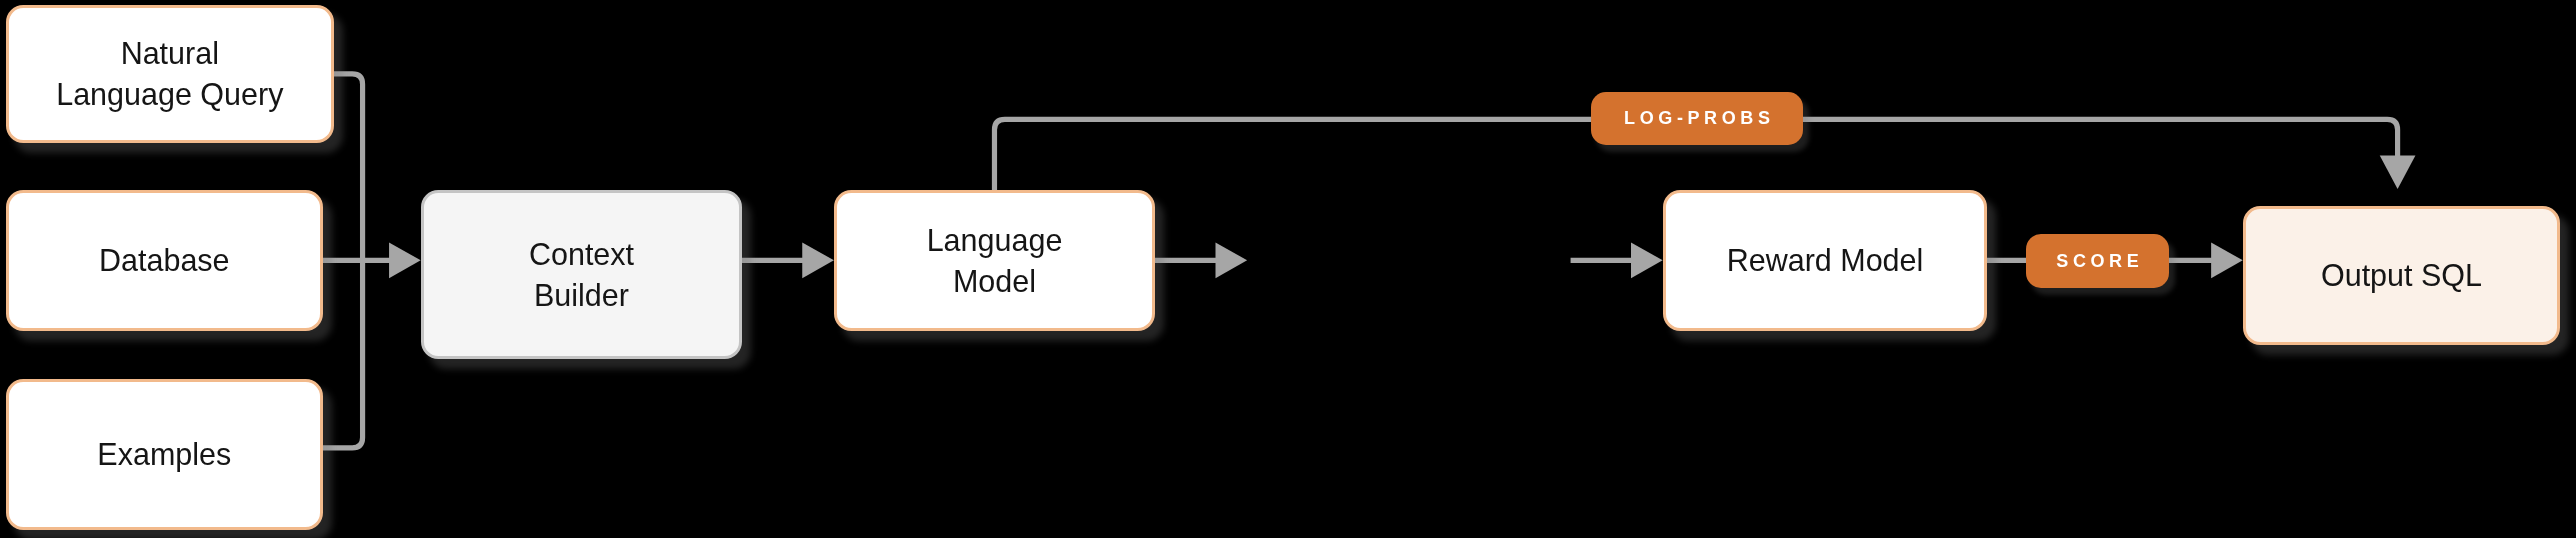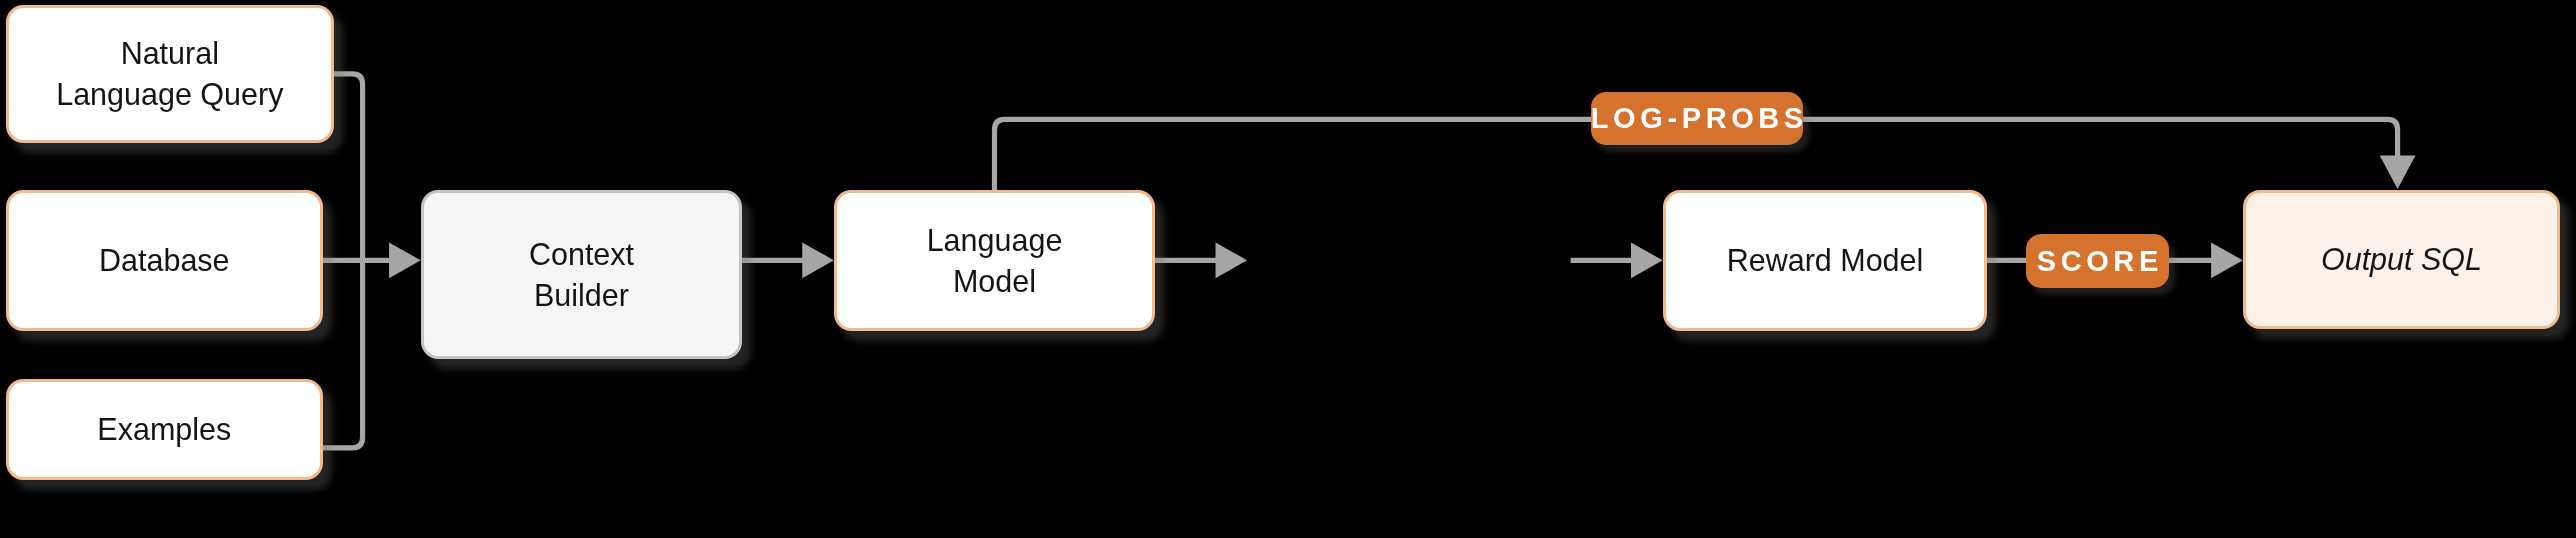--- a/index.html
+++ b/index.html
@@ -63,35 +63,35 @@
     box-sizing: border-box;
     border-radius: 15px;
     background: var(--badge, #D4722E);
     display: flex;
     align-items: center;
     justify-content: center;
     box-shadow: 5.8px 7px 5.8px rgba(120,120,120,0.25);
   }
   .badge .badge-label {
     color: #FFFFFF;
-    font-size: 29px;
+    font-size: 18px;
     font-weight: bold;
     letter-spacing: 4.6px;
     text-indent: 4.6px;
     white-space: nowrap;
   }
   
   #n-nlq  { left: 5.8px;   top: 4.6px;   width: 328px; height: 138px; }
   #n-db   { left: 5.8px;   top: 190px; width: 317px; height: 141px; }
-  #n-ex   { left: 5.8px;   top: 379px; width: 317px; height: 101px; }
+  #n-ex   { left: 5.8px;   top: 379px; width: 317px; height: 151px; }
   #n-cb   { left: 421px;  top: 190px; width: 321px; height: 169px; }
   #n-lm   { left: 834px; top: 190px; width: 321px; height: 141px; }
   #n-fvc  { left: 1247px; top: 190px; width: 323px; height: 141px; }
   #n-rm   { left: 1663px; top: 190px; width: 324px; height: 141px; text-align: right; }
-  #n-osql { left: 2243px; top: 190px; width: 317px; height: 139px; font-style: italic; }
+  #n-osql { left: 2243px; top: 206px; width: 317px; height: 139px; }
   #b-logprobs { left: 1591px; top: 92px; width: 212px; height: 53px; }
   #b-score    { left: 2026px; top: 234px; width: 143px; height: 54px; }
 </style>
 </head>
 <body>
 
 <div class="canvas">
 
   <svg class="wires" viewBox="0 0 4476 936" xmlns="http://www.w3.org/2000/svg">
 

